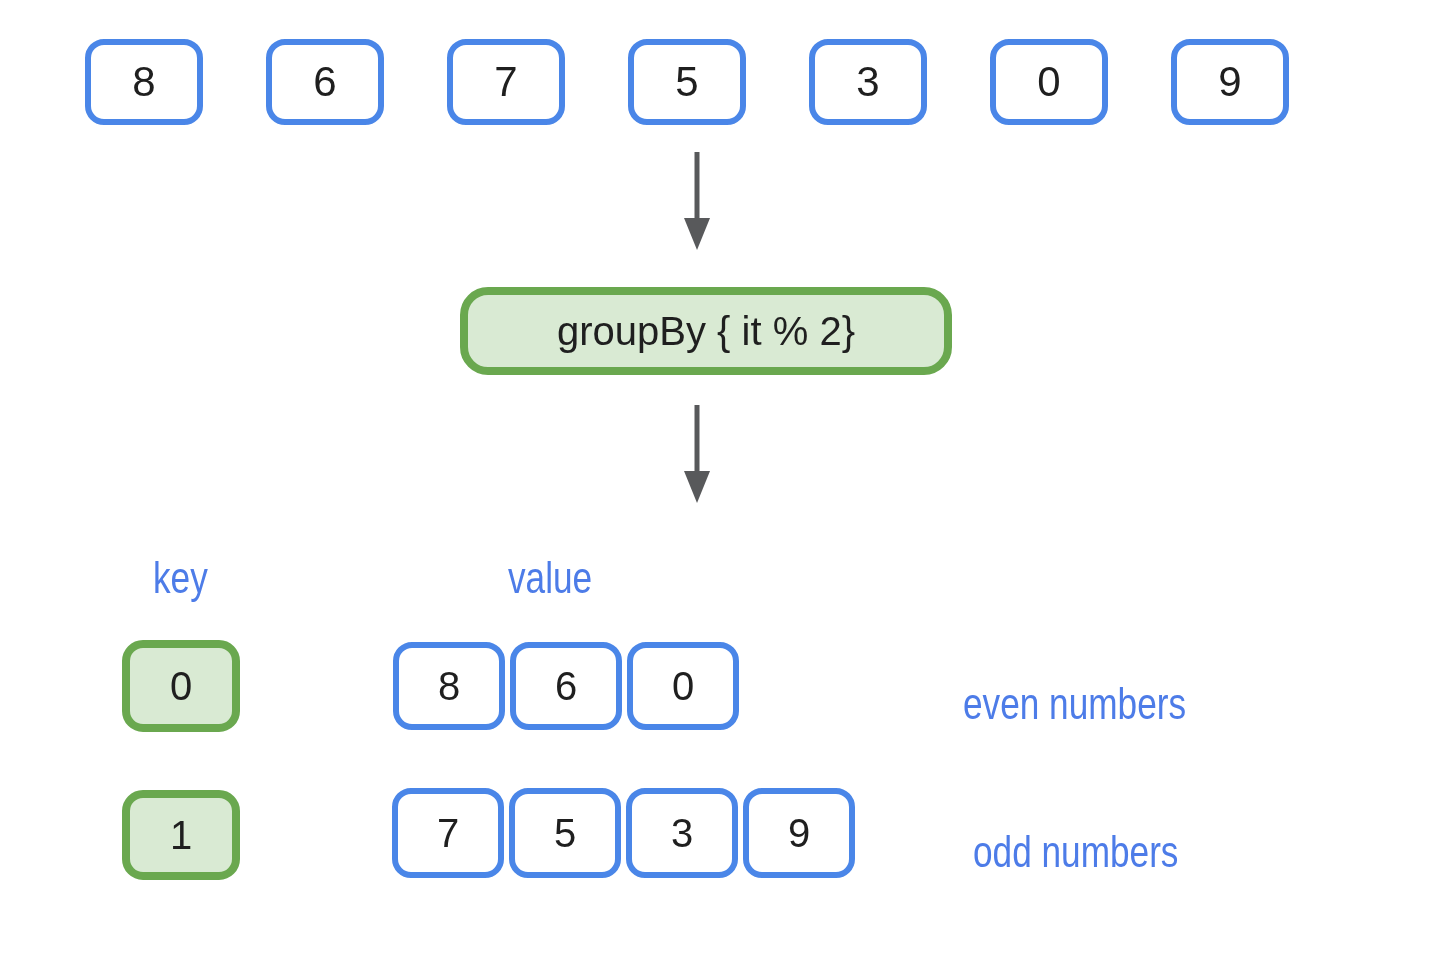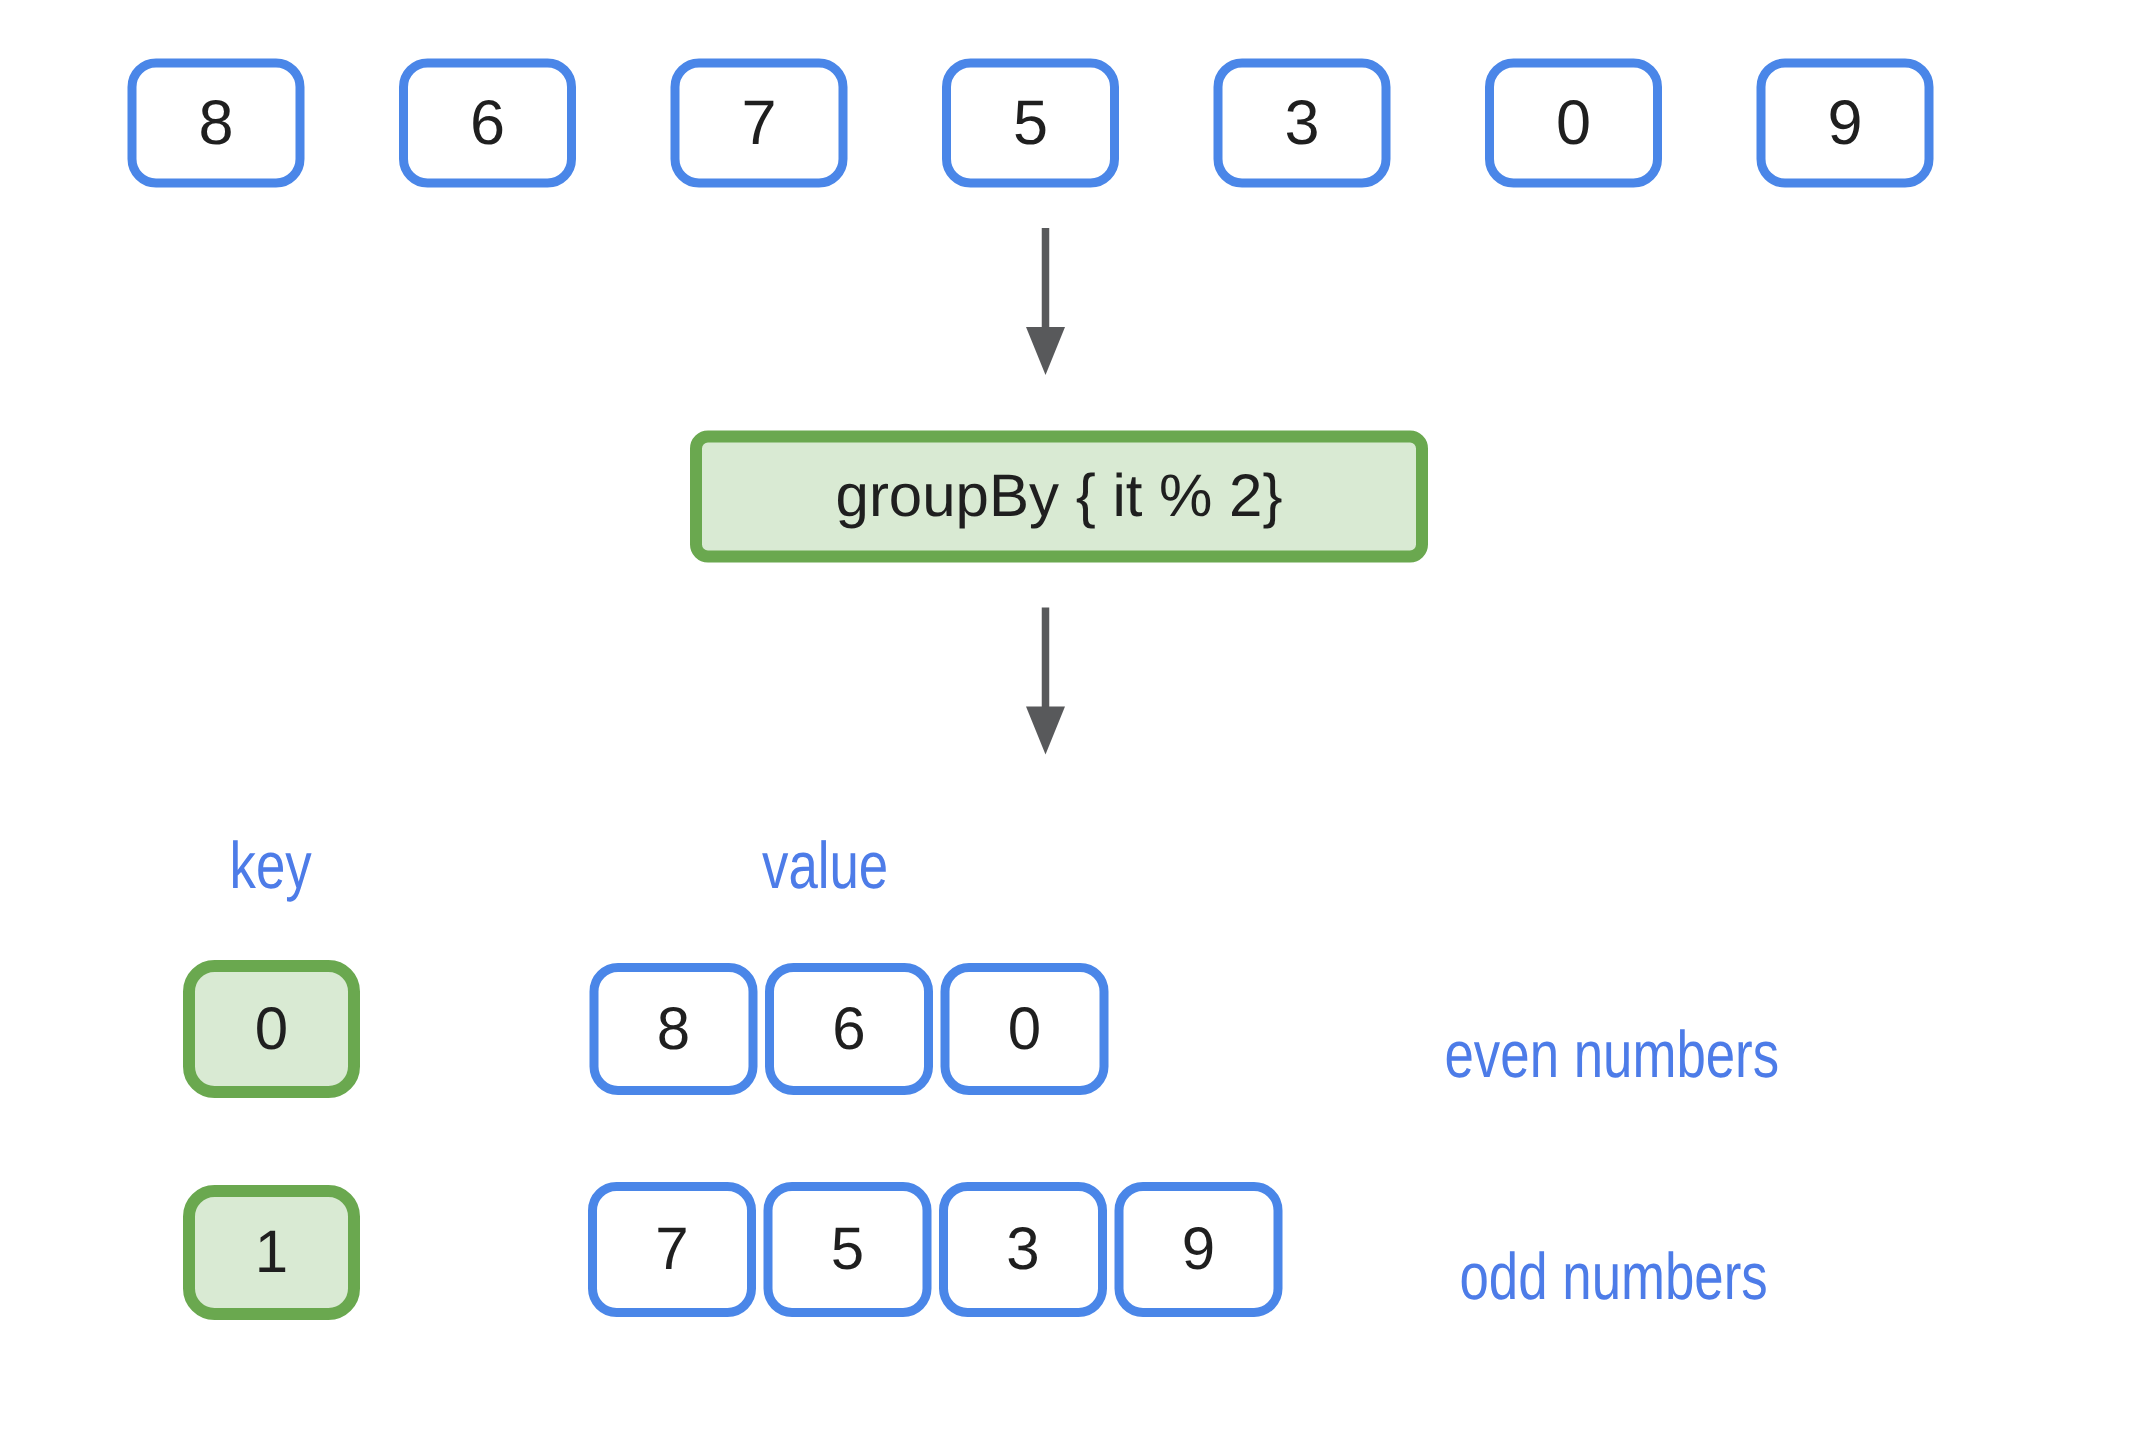--- a/index.html
+++ b/index.html
@@ -55,21 +55,21 @@
 
   
   .op-box {
     position: absolute;
     left: 460px;
     top: 287px;
     width: 492px;
     height: 88px;
     background: var(--green-fill);
     border: 8px solid var(--box-green);
-    border-radius: 12px;
+    border-radius: 28px;
     display: flex;
     align-items: center;
     justify-content: center;
     font-size: 40px;
     font-weight: 500;
     color: var(--digit-black);
   }
 
   
   .blue-label {

